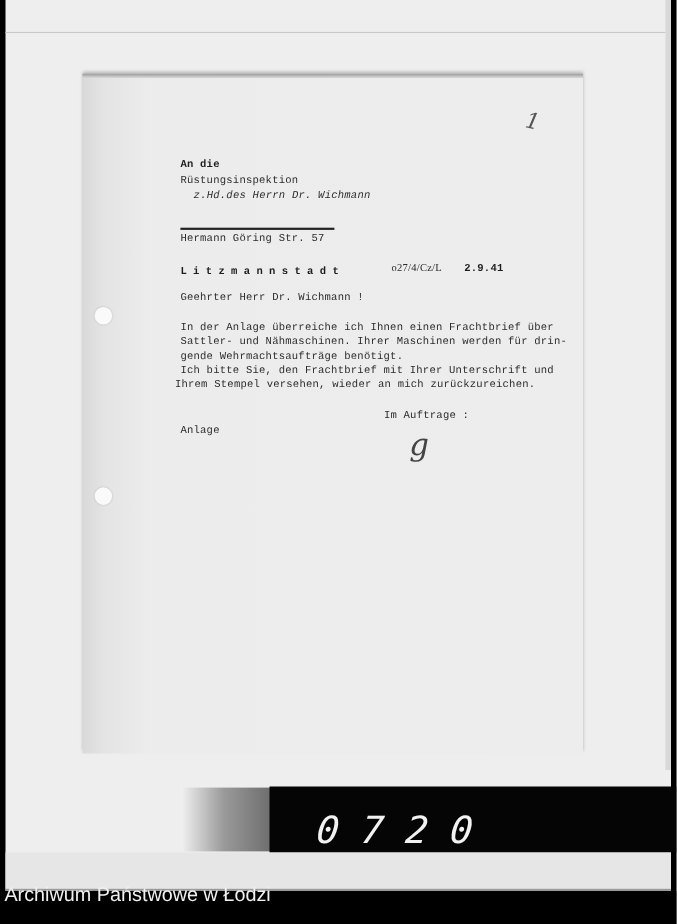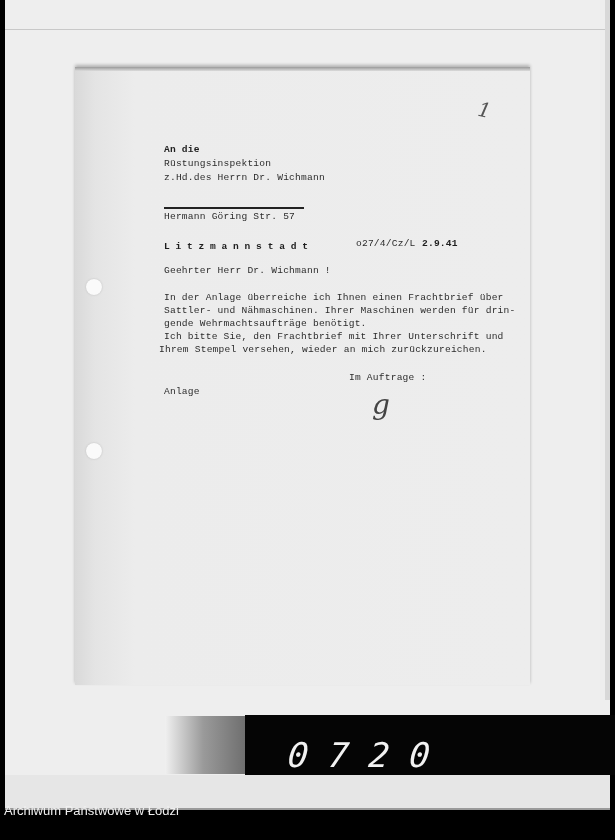--- a/index.html
+++ b/index.html
@@ -16,46 +16,46 @@
     .bold { font-weight:bold; color:#1e1e1e; }
     .underline-rule { position:absolute; left:164px; top:207px; width:140px; height:2px; background:#222; }
     .pagenum { position:absolute; left:478px; top:98px; font-family:"DejaVu Serif", serif; font-size:20px; color:#555; font-style:italic; transform:rotate(12deg); }
     .sig { position:absolute; left:372px; top:388px; font-family:"DejaVu Serif", serif; font-size:28px; color:#444; font-style:italic; }
     .counter-strip { position:absolute; left:245px; top:715px; width:370px; height:60px; background:#050505; }
     .counter-shadow { position:absolute; left:165px; top:716px; width:85px; height:58px;
                       background:linear-gradient(90deg,#f0f0f0 0%, #9a9a9a 45%, #6a6a6a 100%); }
     .counter-digits { position:absolute; left:288px; top:735px; font-family:"DejaVu Sans Mono", monospace; font-size:34px; color:#f2f2f2; letter-spacing:20px; font-style:italic; font-weight:200; transform:skewX(-6deg); }
     .bottom-strip { position:absolute; left:5px; top:775px; width:605px; height:33px; background:#e6e6e6; border-bottom:2px solid #9a9a9a; }
     .footer-bar { position:absolute; left:0; top:810px; width:615px; height:30px; background:#000; }
-    .footer-text { position:absolute; left:4px; top:803px; font-family:"Liberation Sans", sans-serif; font-size:13px; color:#f0f0f0; }
+    .footer-text { position:absolute; left:4px; top:803px; font-family:"Liberation Sans", sans-serif; font-size:18px; color:#f0f0f0; }
   </style>
 </head>
 <body>
 
 <div class="scan"></div>
 <div class="scan-topline"></div>
 <div class="scan-rightedge"></div>
 
 <div class="paper"></div>
 <div class="paper-edge-top"></div>
 
 <div class="punch" style="left:86px; top:279px;"></div>
 <div class="punch" style="left:86px; top:443px;"></div>
 
 <div class="pagenum">1</div>
 
 <div class="tx bold" style="left:164px; top:144px;">An die</div>
 <div class="tx" style="left:164px; top:158px;">Rüstungsinspektion</div>
-<div class="tx" style="left:164px; top:172px;">z.Hd.des Herrn Dr. Wichmann</div>
+<div class="tx" style="left:176px; top:172px;font-style:italic;">z.Hd.des Herrn Dr. Wichmann</div>
 
 <div class="tx bold" style="left:164px; top:196px; letter-spacing:0px;margin-top:45px;">L i t z m a n n s t a d t</div>
 <div class="underline-rule"></div>
 <div class="tx" style="left:164px; top:211px;">Hermann Göring Str. 57</div>
 
-<div class="tx" style="left:356px; top:238px;">o27/4/Cz/L</div>
+<div class="tx" style="left:356px; top:238px;font-family:Liberation Serif, serif;">o27/4/Cz/L</div>
 <div class="tx bold" style="left:422px; top:238px;">2.9.41</div>
 
 <div class="tx" style="left:164px; top:265px;font-family:Liberation Mono, monospace;">Geehrter Herr Dr. Wichmann !</div>
 
 <div class="tx" style="left:164px; top:292px;">In der Anlage überreiche ich Ihnen einen Frachtbrief über</div>
 <div class="tx" style="left:164px; top:305px;">Sattler- und Nähmaschinen. Ihrer Maschinen werden für drin-</div>
 <div class="tx" style="left:164px; top:318px;text-align:right;">gende Wehrmachtsaufträge benötigt.</div>
 <div class="tx" style="left:164px; top:331px;">Ich bitte Sie, den Frachtbrief mit Ihrer Unterschrift und</div>
 <div class="tx" style="left:159px; top:344px;">Ihrem Stempel versehen, wieder an mich zurückzureichen.</div>
 

